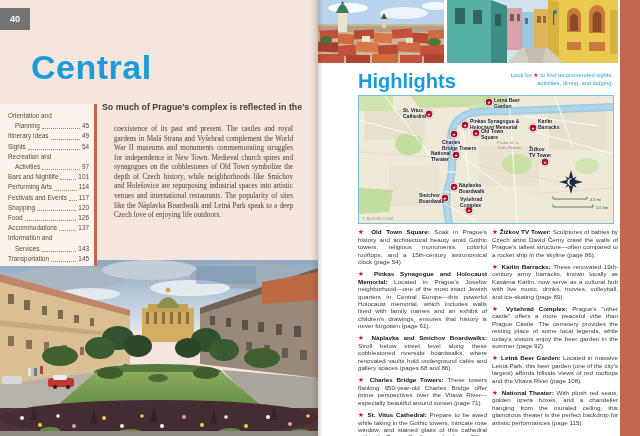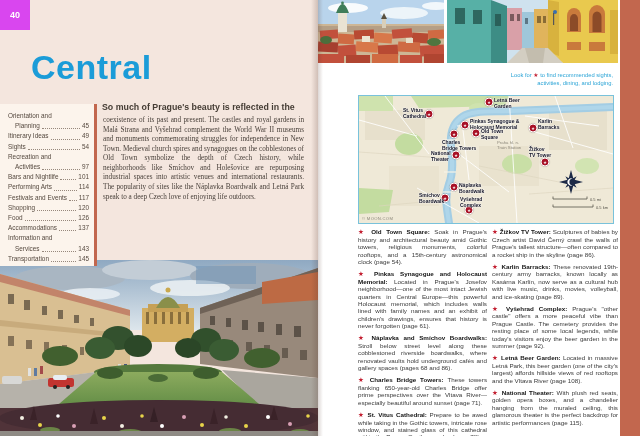--- a/index.html
+++ b/index.html
@@ -1,32 +1,32 @@
 <!DOCTYPE html>
 <html><head>
 <meta charset="utf-8">
 <style>
   html,body{margin:0;padding:0;background:#888;}
   #page{position:relative;width:640px;height:436px;overflow:hidden;
         font-family:"Liberation Sans",sans-serif;background:#fff;}
   
   #left-page{position:absolute;left:0;top:0;width:318px;height:436px;background:#f4e6de;}
-  #page-num{position:absolute;left:0;top:0;width:30px;height:30px;background:#d946ef;
+  #page-num{position:absolute;left:0;top:8px;width:30px;height:22px;background:#737373;
             color:#fff;font-size:9px;font-weight:bold;display:flex;align-items:center;justify-content:center;}
   #city-title{position:absolute;left:31px;top:48px;font-size:34px;font-weight:bold;color:#1b9cd8;letter-spacing:.5px;}
   #toc-box{position:absolute;left:0;top:104px;width:97px;height:162px;background:#fcf4ec;
            border-right:3px solid #c2674e;box-sizing:border-box;padding:7px 5px 5px 8px;
            font-size:6.4px;color:#55493f;z-index:5;}
   .toc-row{display:flex;align-items:flex-end;line-height:10.2px;}
   .toc-row.indent{padding-left:7px;}
   .toc-dots{flex:1;border-bottom:1px dotted #97887c;margin:0 2px 2px 2px;min-width:6px;}
   .toc-page{flex:none;}
   #intro{position:absolute;left:102px;top:102px;width:203px;color:#463e38;}
   #intro-lead{font-size:8.8px;font-weight:600;color:#453d35;margin:0 0 3px 0;line-height:1.25;}
-  .intro-para{font-family:"Liberation Serif",serif;font-size:7.2px;line-height:1.33;margin:1px;text-align:justify;}
+  .intro-para{font-family:"Liberation Serif",serif;font-size:7.2px;line-height:1.33;margin:12px;text-align:justify;}
   .intro-para.indent{text-indent:8px;}
   #photo-square{position:absolute;left:0;top:260px;width:318px;height:176px;}
   
   #gutter{position:absolute;left:311px;top:0;width:12px;height:436px;z-index:6;
           background:linear-gradient(to right,rgba(90,60,50,0) 0%,rgba(90,60,50,.22) 55%,rgba(255,255,255,0) 100%);}
   
   #right-page{position:absolute;left:318px;top:0;width:322px;height:436px;background:#fff;}
   #photo-roofs{position:absolute;left:0;top:0;width:126px;height:63px;}
   #photo-street{position:absolute;left:129px;top:0;width:171px;height:63px;}
   #edge-tab{position:absolute;left:302px;top:0;width:20px;height:436px;background:#c2674e;}
@@ -131,21 +131,21 @@
           </div>
           <div class="toc-row">
             <span>Transportation</span>
             <span class="toc-dots"></span>
             <span class="toc-page">145</span>
           </div>
         </div>
     </div>
 
     <div id="intro">
-      <p id="intro-lead">So much of Prague's beauty is reflected in the</p>
+      <p id="intro-lead">So much of Prague's complex is reflected in the</p>
       <p class="intro-para">coexistence of its past and present. The castles and royal gardens in Malá Strana and Vyšehrad complement the World War II museums and monuments commemorating struggles for independence in New Town. Medieval church spires and synagogues on the cobblestones of Old Town symbolize the depth of Czech history, while neighborhoods like Smíchov and Holešovice are repurposing industrial spaces into artistic venues and international restaurants. The popularity of sites like the Náplavka Boardwalk and Letná Park speak to a deep Czech love of enjoying life outdoors.</p>
     </div>
 
     <div id="photo-square">
       <svg width="318" height="176" viewBox="0 0 318 176">
         <defs>
           <linearGradient id="sky3" x1="0" y1="0" x2="0" y2="1">
             <stop offset="0" stop-color="#8fa9c2"></stop>
               <stop offset="1" stop-color="#dde6ec"></stop>
           </linearGradient>
@@ -337,20 +337,21 @@
         <rect x="163" y="10" width="8" height="44" fill="#d8b23e"></rect>
         <polygon points="60,63 116,63 101,48 75,48" fill="#d3cec2"></polygon>
         <polygon points="78,48 98,48 96,63 82,63" fill="#c3bdae"></polygon>
         <circle cx="108" cy="12" r="2" fill="#3a6fae"></circle>
         <rect x="106" y="13" width="1.2" height="12" fill="#555"></rect>
       </svg>
     </div>
 
     <div id="edge-tab"></div>
 
+    <div id="hl-title">Highlights</div>
 
     <div id="hl-note"><span>Look for</span>
       <span class="star">★</span>
       <span>to find recommended sights, activities, dining, and lodging.</span>
     </div>
 
     <div id="map">
       <svg width="254" height="127" viewBox="0 0 254 127">
         <rect width="254" height="127" fill="#efe9d7"></rect>
         <rect x="6" y="14" width="60" height="30" fill="#e7e0cc"></rect>

